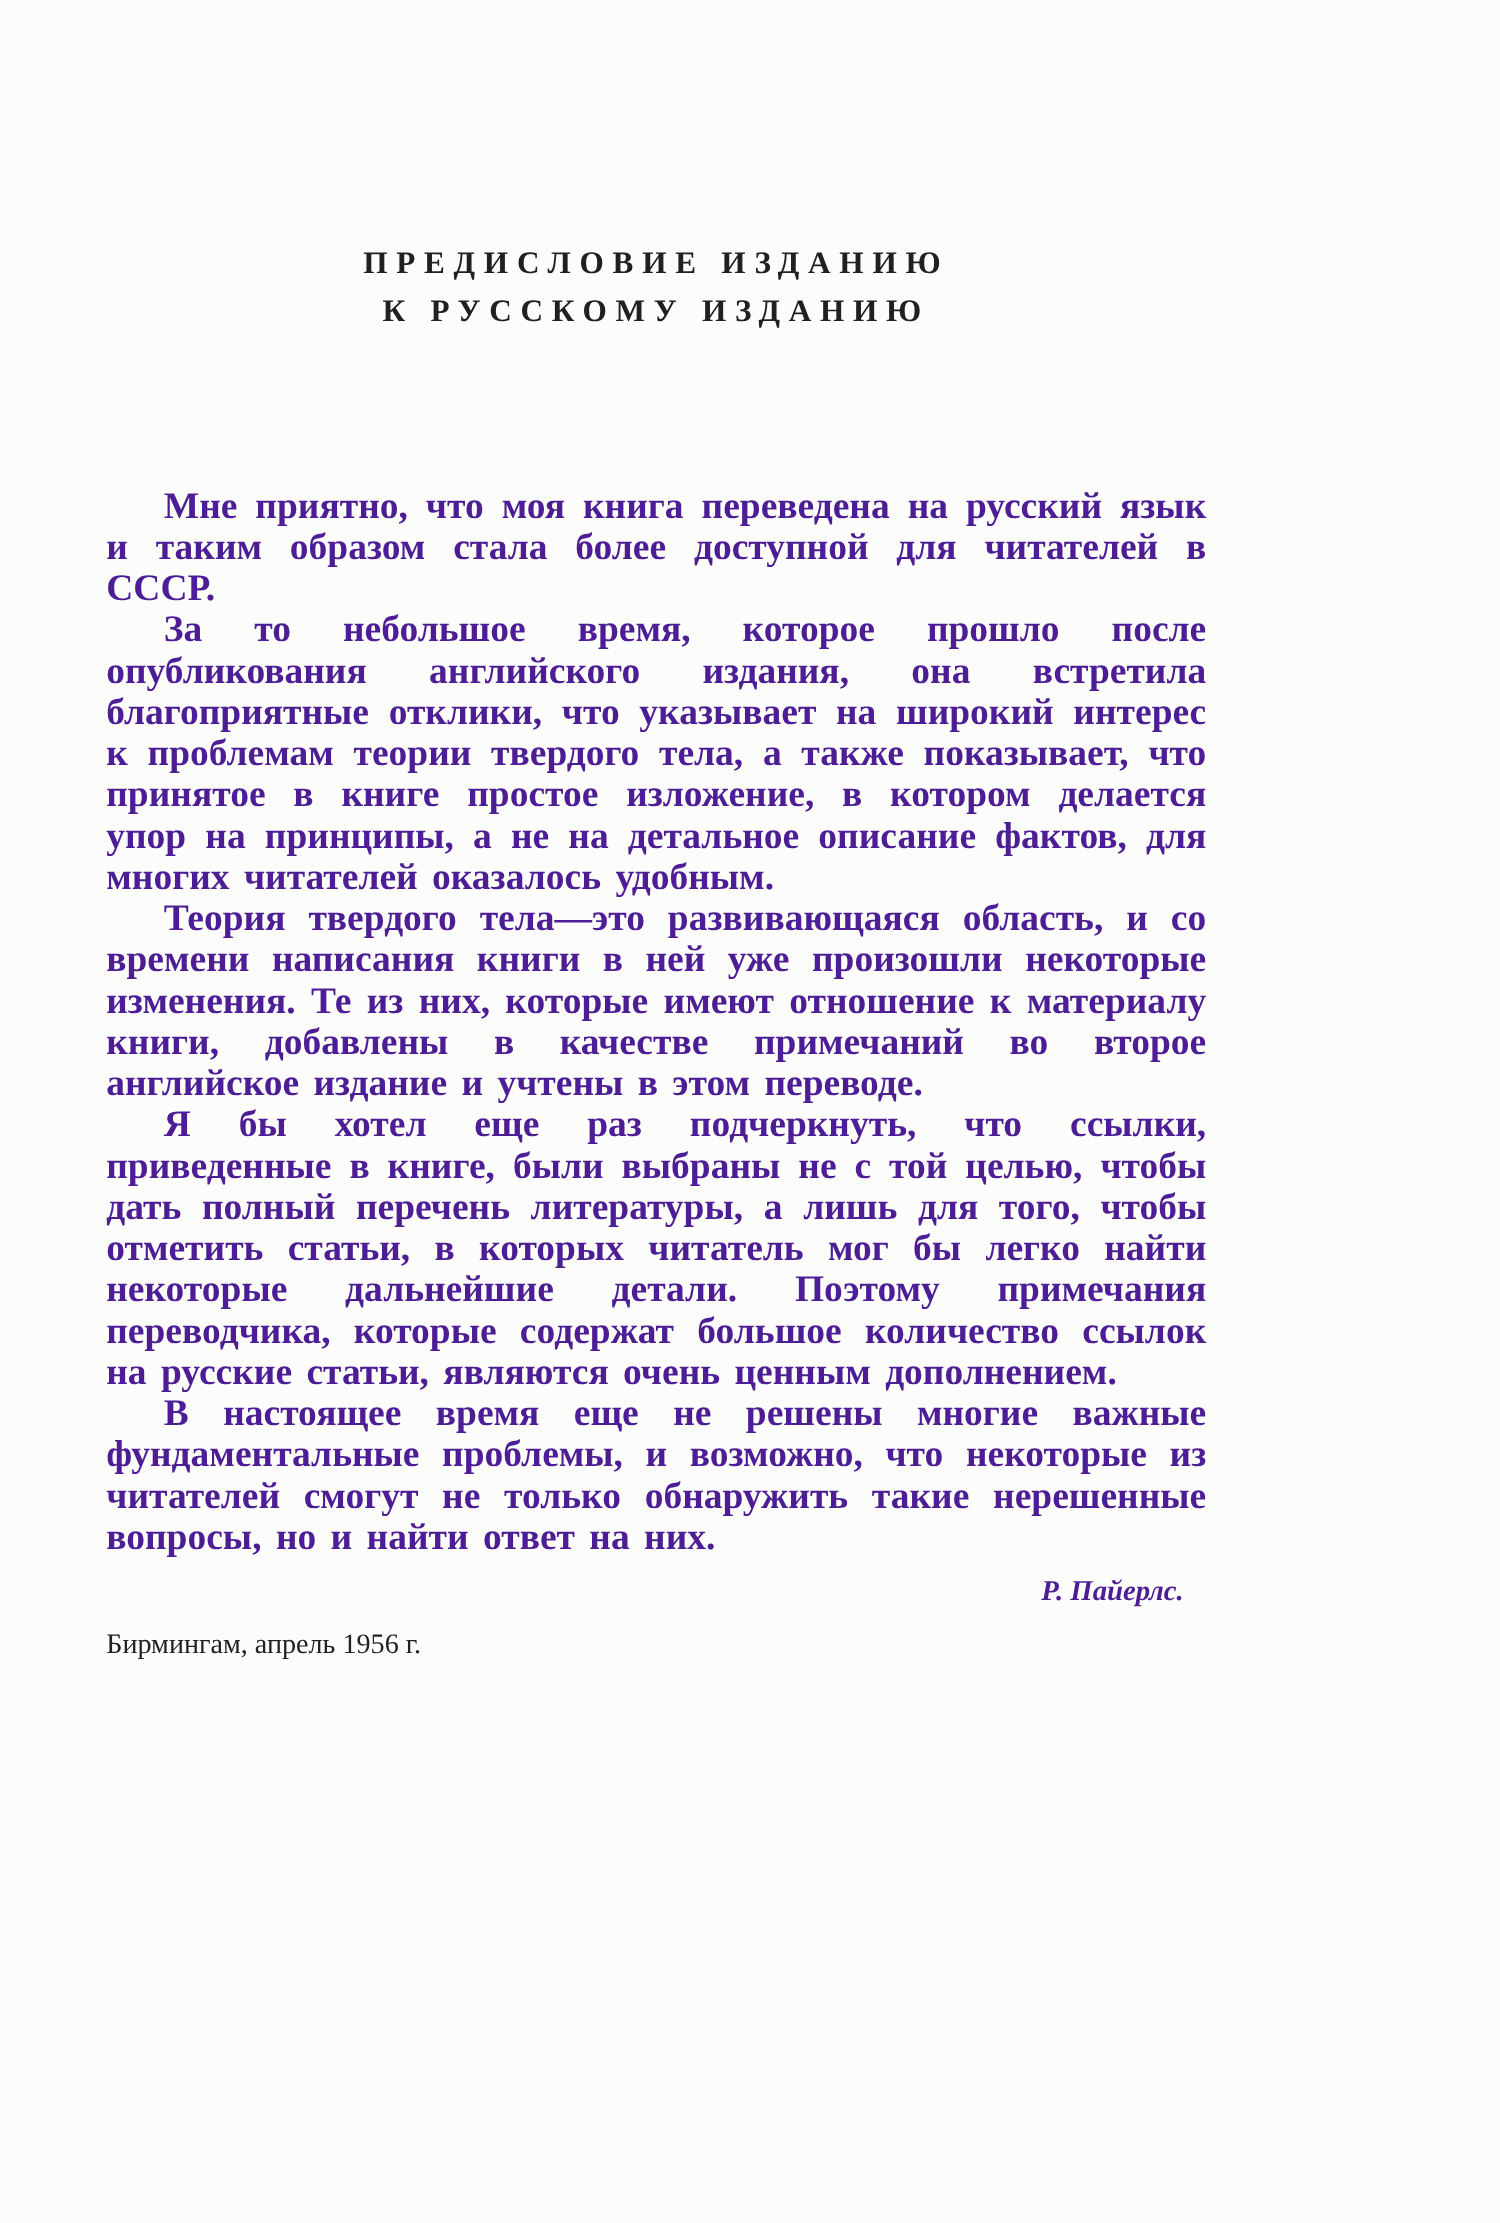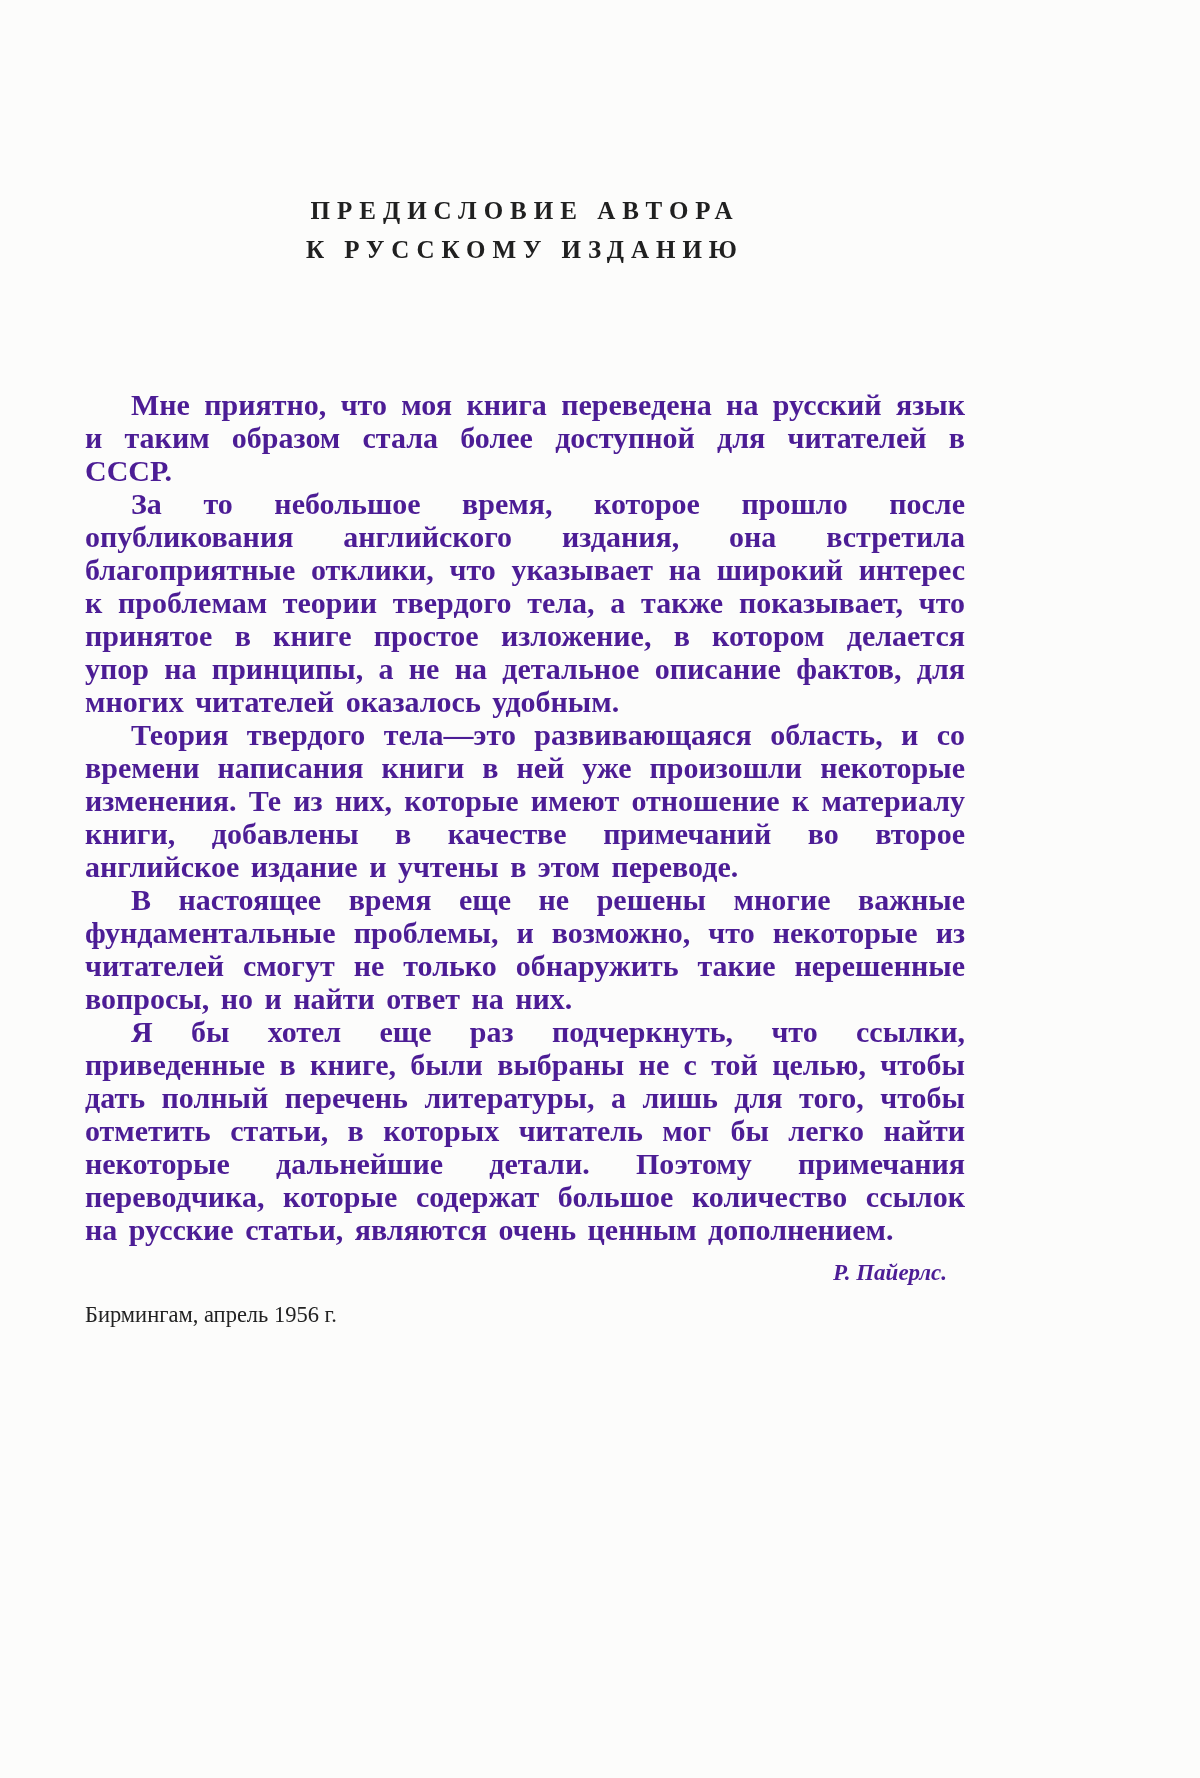--- a/index.html
+++ b/index.html
@@ -70,30 +70,30 @@
     color: #222;
   }
 </style>
 </head>
 <body>
 
 <div class="page">
   <div class="content">
 
     <div class="title-block">
-      <span class="title-line">ПРЕДИСЛОВИЕ АВТОРА</span>
+      <span class="title-line">ПРЕДИСЛОВИЕ ИЗДАНИЮ</span>
       <span class="title-line">К РУССКОМУ ИЗДАНИЮ</span>
     </div>
 
     <div class="body-block">
       <p>Мне приятно, что моя книга переведена на русский язык и таким образом стала более доступной для читателей в СССР.</p>
       <p>За то небольшое время, которое прошло после опубликования английского издания, она встретила благоприятные отклики, что указывает на широкий интерес к проблемам теории твердого тела, а также показывает, что принятое в книге простое изложение, в котором делается упор на принципы, а не на детальное описание фактов, для многих читателей оказалось удобным.</p>
       <p>Теория твердого тела—это развивающаяся область, и со времени написания книги в ней уже произошли некоторые изменения. Те из них, которые имеют отношение к материалу книги, добавлены в качестве примечаний во второе английское издание и учтены в этом переводе.</p>
+      <p>Я бы хотел еще раз подчеркнуть, что ссылки, приведенные в книге, были выбраны не с той целью, чтобы дать полный перечень литературы, а лишь для того, чтобы отметить статьи, в которых читатель мог бы легко найти некоторые дальнейшие детали. Поэтому примечания переводчика, которые содержат большое количество ссылок на русские статьи, являются очень ценным дополнением.</p>
       <p>В настоящее время еще не решены многие важные фундаментальные проблемы, и возможно, что некоторые из читателей смогут не только обнаружить такие нерешенные вопросы, но и найти ответ на них.</p>
-      <p>Я бы хотел еще раз подчеркнуть, что ссылки, приведенные в книге, были выбраны не с той целью, чтобы дать полный перечень литературы, а лишь для того, чтобы отметить статьи, в которых читатель мог бы легко найти некоторые дальнейшие детали. Поэтому примечания переводчика, которые содержат большое количество ссылок на русские статьи, являются очень ценным дополнением.</p>
     </div>
 
     <div class="signature">Р. Пайерлс.</div>
 
     <div class="dateline">Бирмингам, апрель 1956 г.</div>
 
   </div>
 </div>
 
 </body></html>

